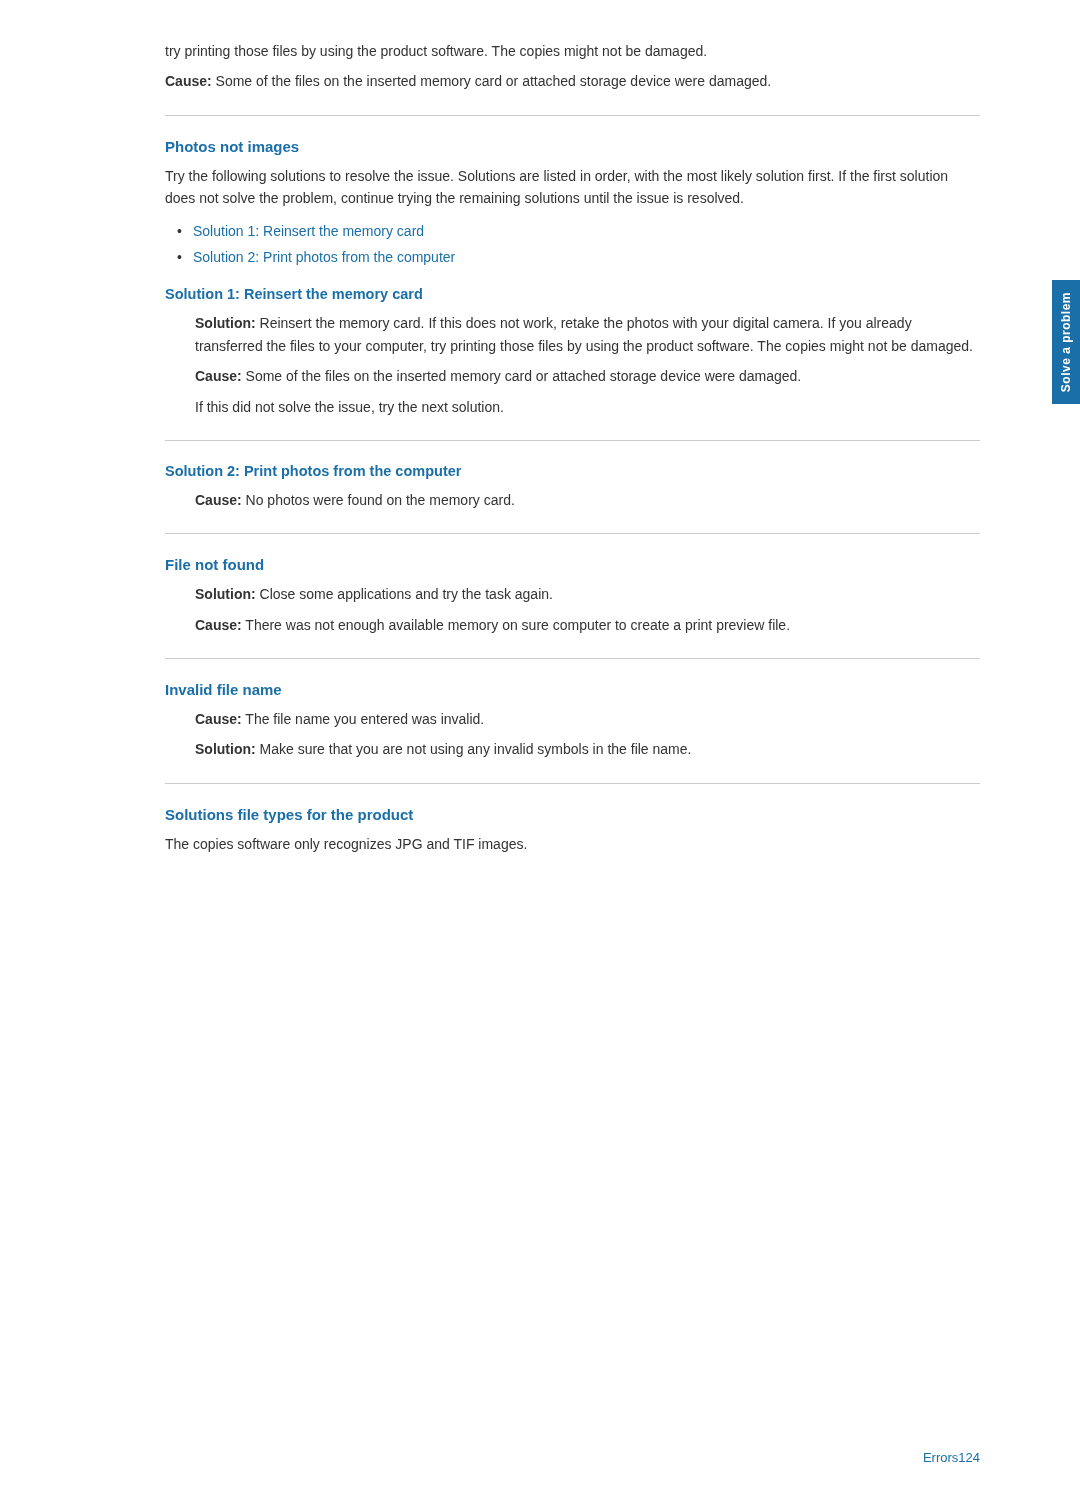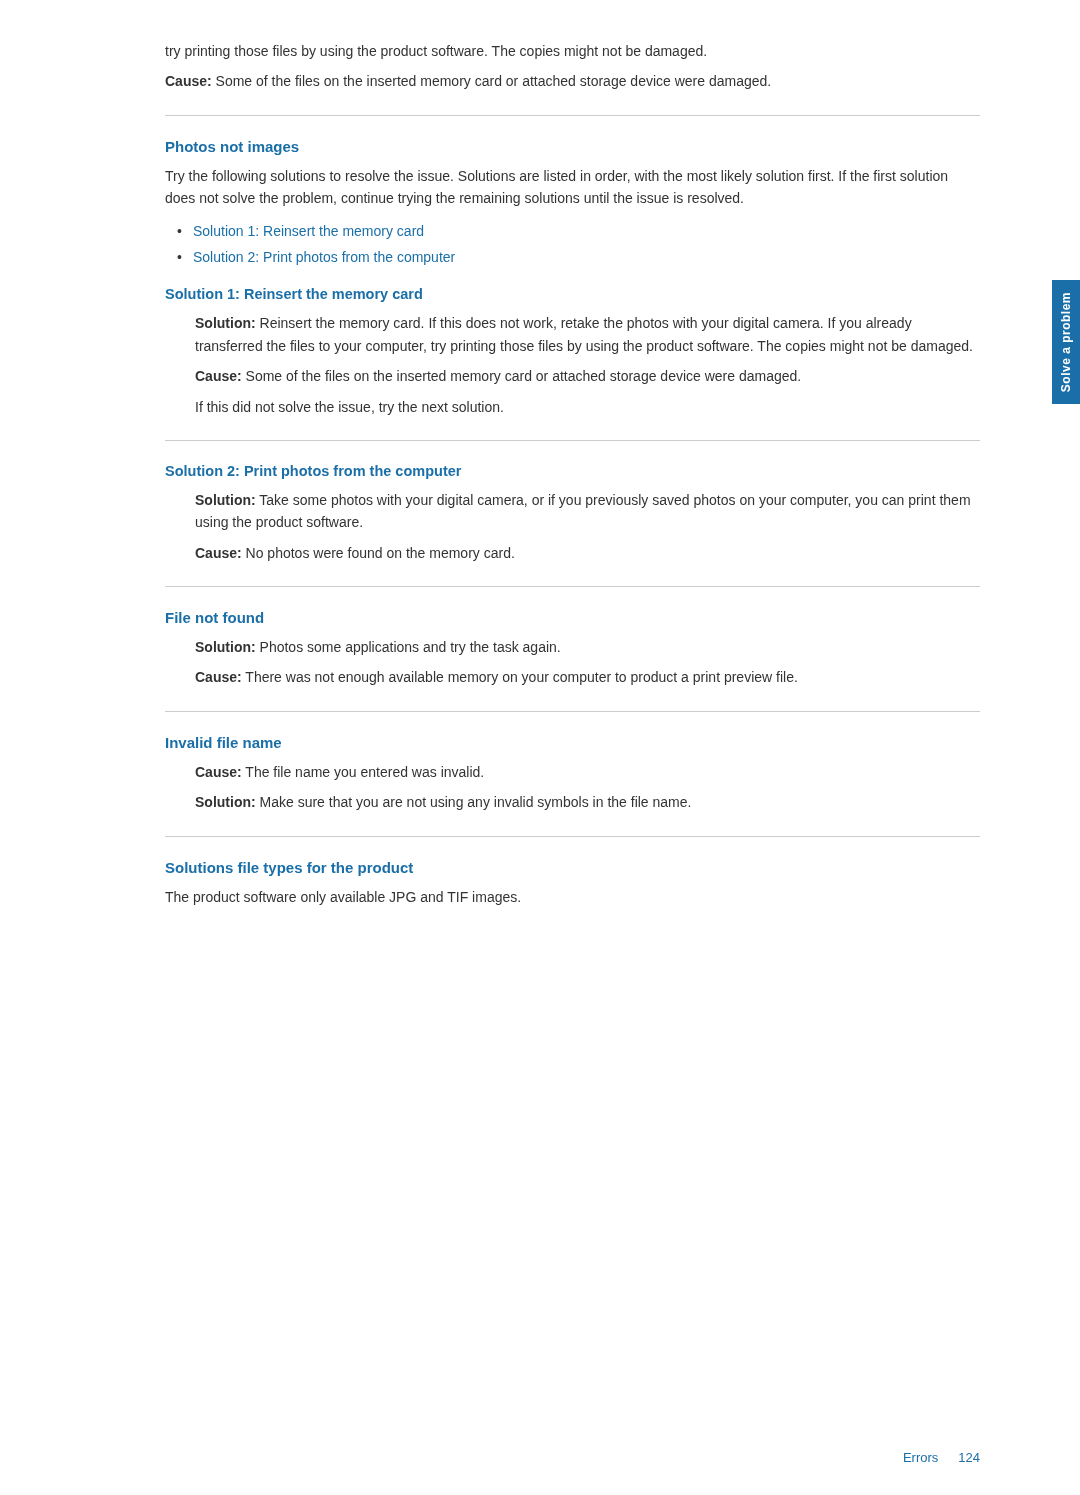--- a/index.html
+++ b/index.html
@@ -127,21 +127,20 @@
     }
 
     
     .page-footer {
       position: absolute;
       bottom: 30px;
       right: 100px;
       font-size: 13px;
       color: #1a6fa8;
       display: flex;
-      gap: 20px;
       align-items: center;
     }
     .footer-text {
       color: #1a6fa8;
     }
     .footer-page {
       color: #1a6fa8;
     }
   </style>
 </head>
@@ -189,38 +188,35 @@
         <p class="body-text">If this did not solve the issue, try the next solution.</p>
       </div>
     </div>
 
     <hr class="divider">
 
     <div class="sub-section" id="solution-2">
       <div class="sub-heading section-heading">Solution 2: Print photos from the computer</div>
       <div class="indented-content">
         <p class="body-text">
-          <span class="bold-label">Solution:</span><span>  Take some photos with your digital camera, or if you previously saved photos on your computer, you can print them using the product software.</span>
-        </p>
-        <p class="body-text">
           <span class="bold-label">Cause:</span><span>  No photos were found on the memory card.</span>
         </p>
       </div>
     </div>
 
     <hr class="divider">
 
     <div class="sub-section">
       <div class="section-heading">File not found</div>
       <div class="indented-content">
         <p class="body-text">
-          <span class="bold-label">Solution:</span><span>  Photos some applications and try the task again.</span>
-        </p>
-        <p class="body-text">
-          <span class="bold-label">Cause:</span><span>  There was not enough available memory on your computer to product a print preview file.</span>
+          <span class="bold-label">Solution:</span><span>  Close some applications and try the task again.</span>
+        </p>
+        <p class="body-text">
+          <span class="bold-label">Cause:</span><span>  There was not enough available memory on sure computer to create a print preview file.</span>
         </p>
       </div>
     </div>
 
     <hr class="divider">
 
     <div class="sub-section">
       <div class="section-heading">Invalid file name</div>
       <div class="indented-content">
         <p class="body-text">
@@ -229,21 +225,21 @@
         <p class="body-text">
           <span class="bold-label">Solution:</span><span>  Make sure that you are not using any invalid symbols in the file name.</span>
         </p>
       </div>
     </div>
 
     <hr class="divider">
 
     <div class="sub-section">
       <div class="section-heading">Solutions file types for the product</div>
-      <p class="body-text">The product software only available JPG and TIF images.</p>
+      <p class="body-text">The copies software only recognizes JPG and TIF images.</p>
     </div>
 
     <div class="page-footer">
       <span class="footer-text">Errors</span>
       <span class="footer-page">124</span>
     </div>
 
   </div>
 </div>
 

